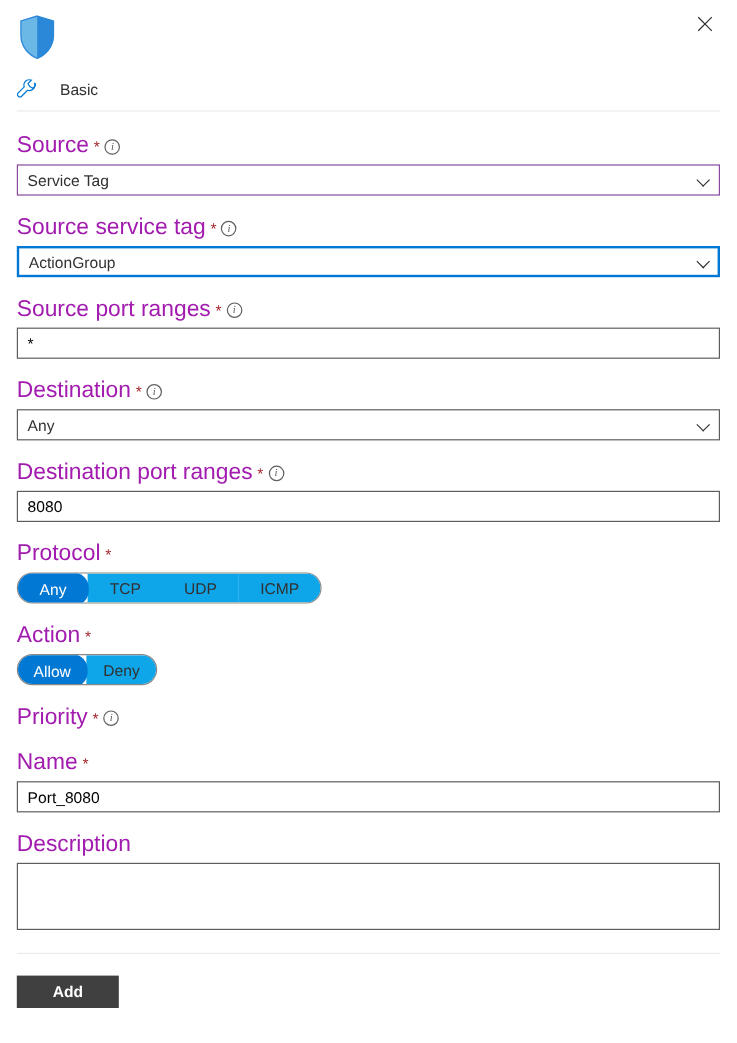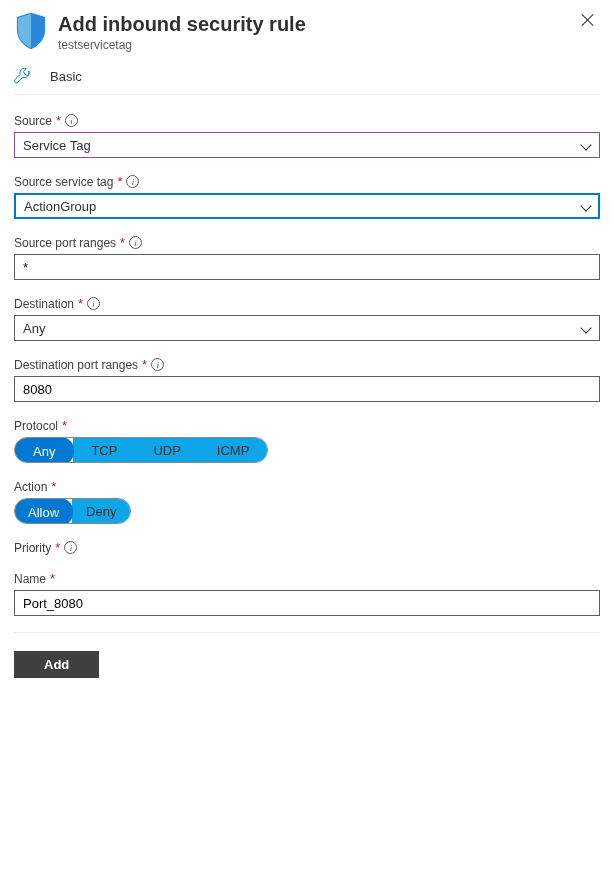--- a/index.html
+++ b/index.html
@@ -15,21 +15,21 @@
     .close-x::before { transform: rotate(45deg); }
     .close-x::after { transform: rotate(-45deg); }
 
     .toolbar { padding: 6px 0 10px 0; border-bottom: 1px solid #edebe9; display:flex; align-items:center; gap:20px; }
     .wrench { width:16px; height:16px; color:#0078d4; }
     .toolbar-label { font-size: 13px; color:#323130; }
 
     .form { padding-top: 18px; }
     .field { margin-bottom: 16px; }
     .label-row { display:flex; align-items:center; gap:4px; margin-bottom: 4px; }
-    .label { font-size: 12px; color:#404040; }
+    .label { font-size: 19px; color:#a21caf; }
     .req { color:#a4262c; }
     .info { width:13px; height:13px; border:1px solid #605e5c; border-radius:50%; display:inline-flex; align-items:center; justify-content:center; font-size:9px; color:#605e5c; font-style:italic; font-family: Georgia, serif; cursor:default; }
 
     .select { position:relative; }
     .select-box { width:100%; height:26px; border:1px solid #605e5c; padding:3px 28px 3px 8px; font-size:13px; background:#fff; cursor:pointer; display:flex; align-items:center;text-align:right; }
     .select-source { border:1px solid #8a4a9e; }
     .select-tag { border:2px solid #0078d4; }
     .chevron { position:absolute; right:8px; top:50%; transform:translateY(-50%); width:12px; height:12px; pointer-events:none; }
     .chevron::before { content:""; position:absolute; left:2px; top:2px; width:7px; height:7px; border-right:1.3px solid #323130; border-bottom:1.3px solid #323130; transform:rotate(45deg); }
 
@@ -48,24 +48,20 @@
 </head>
 <body>
 
 
 
 <div class="header">
   <svg class="shield" viewBox="0 0 24 28">
     <path d="M12 1 L22 4 V13 C22 20 17 25 12 27 C7 25 2 20 2 13 V4 Z" fill="#6bb8e6" stroke="#2b88d8" stroke-width="0.8"></path>
     <path d="M12 1 L22 4 V13 C22 20 17 25 12 27 V1 Z" fill="#2b88d8"></path>
   </svg>
-  <div class="header-text">
-    <div class="title">Add inbound security rule</div>
-    <div class="subtitle">testservicetag</div>
-  </div>
   <div class="close-x"></div>
 </div>
 
 <div class="toolbar">
   <svg class="wrench" viewBox="0 0 16 16">
     <path d="M14.7 3.2c.2.6.3 1.2.3 1.8 0 2.5-2 4.5-4.5 4.5-.5 0-1-.1-1.5-.3L4 14.2c-.8.8-2 .8-2.8 0s-.8-2 0-2.8l5-5c-.2-.5-.3-1-.3-1.5C5.9 2.4 7.9.4 10.4.4c.6 0 1.2.1 1.8.3l-2.9 2.9 1.5 2.5 2.5 1.5 2.9-2.9-1.5-1.5z" fill="none" stroke="#0078d4" stroke-width="1"></path>
   </svg>
   <span class="toolbar-label">Basic</span>
 </div>
 
@@ -164,20 +160,26 @@
   </div>
 
   <div class="field">
     <div class="label-row">
       <span class="label">Name</span>
       <span class="req">*</span>
     </div>
     <input class="text-input" value="Port_8080" style="">
   </div>
 
+  <div class="field">
+    <div class="label-row">
+      <span class="label">Description</span>
+    </div>
+    <textarea class="textarea" style=""></textarea>
+  </div>
 
 </div>
 
 <div class="footer-line"></div>
 <button class="add-btn">Add</button>
 
 
 
 
 </body></html>

